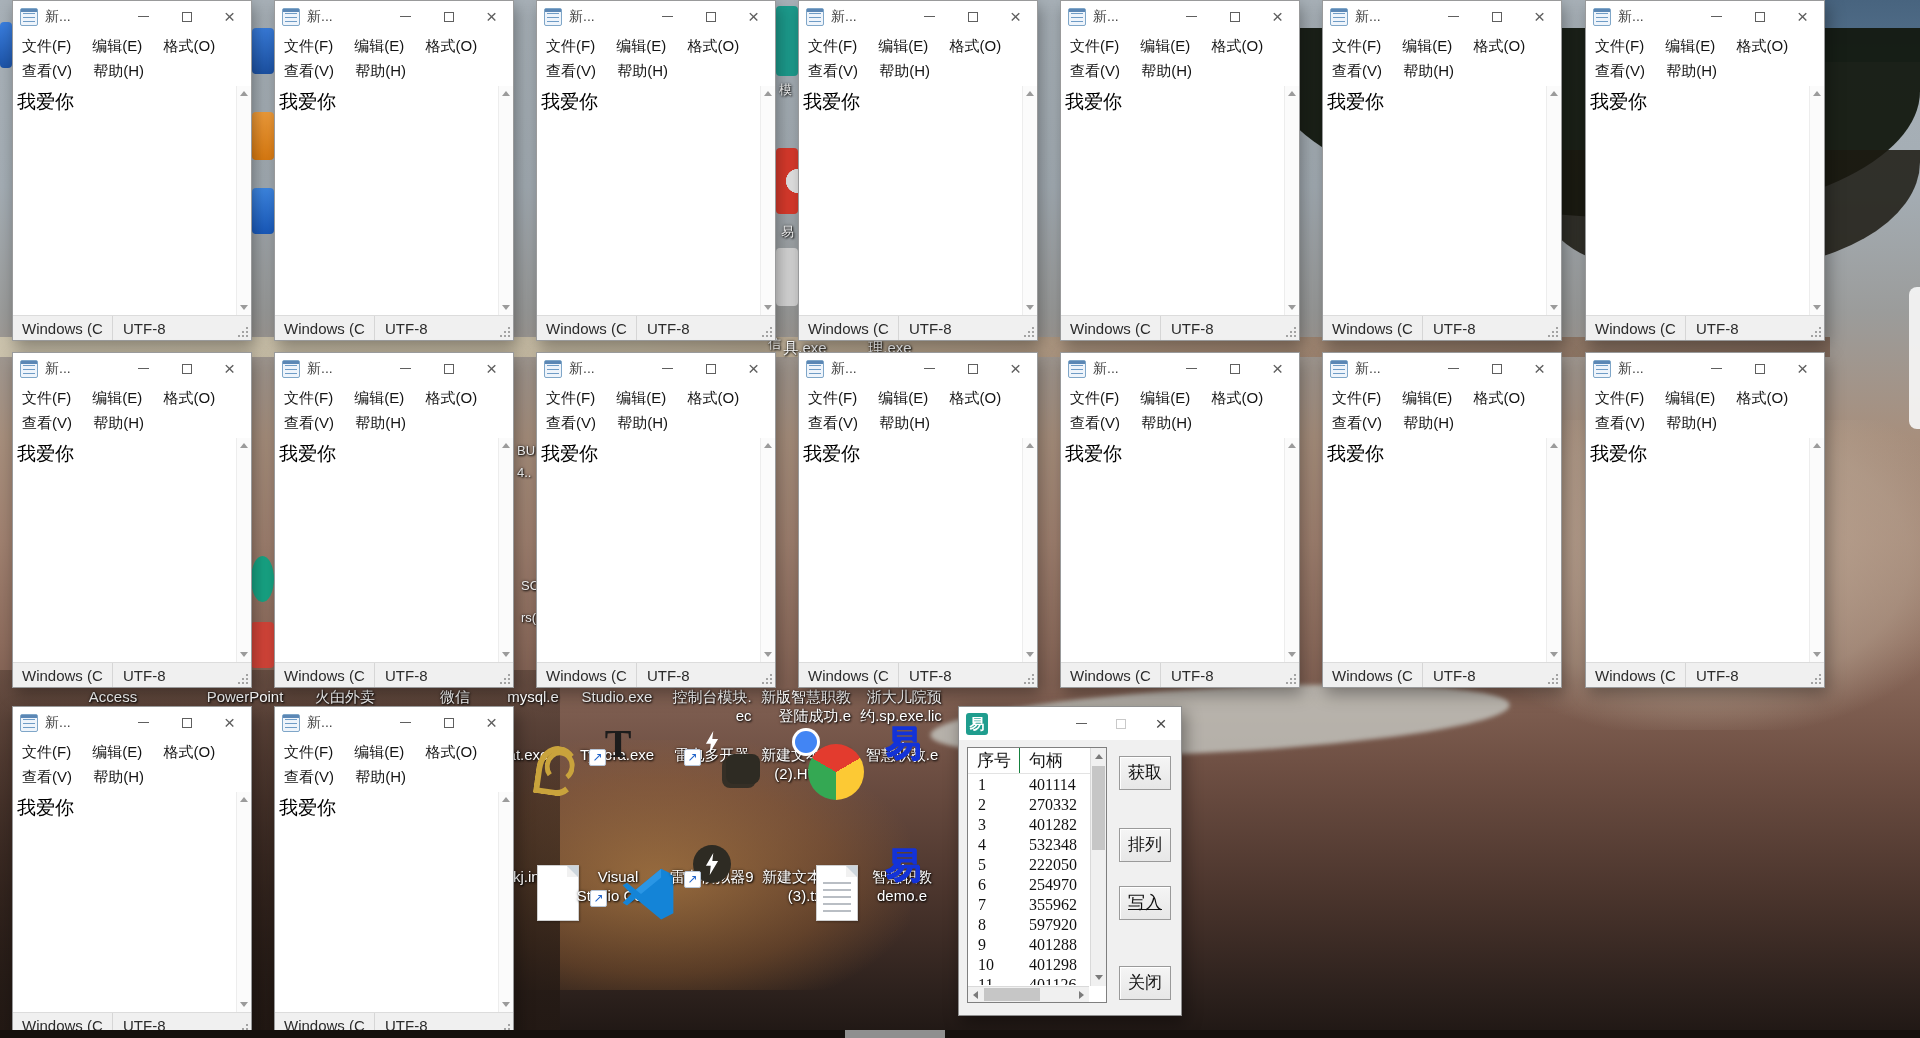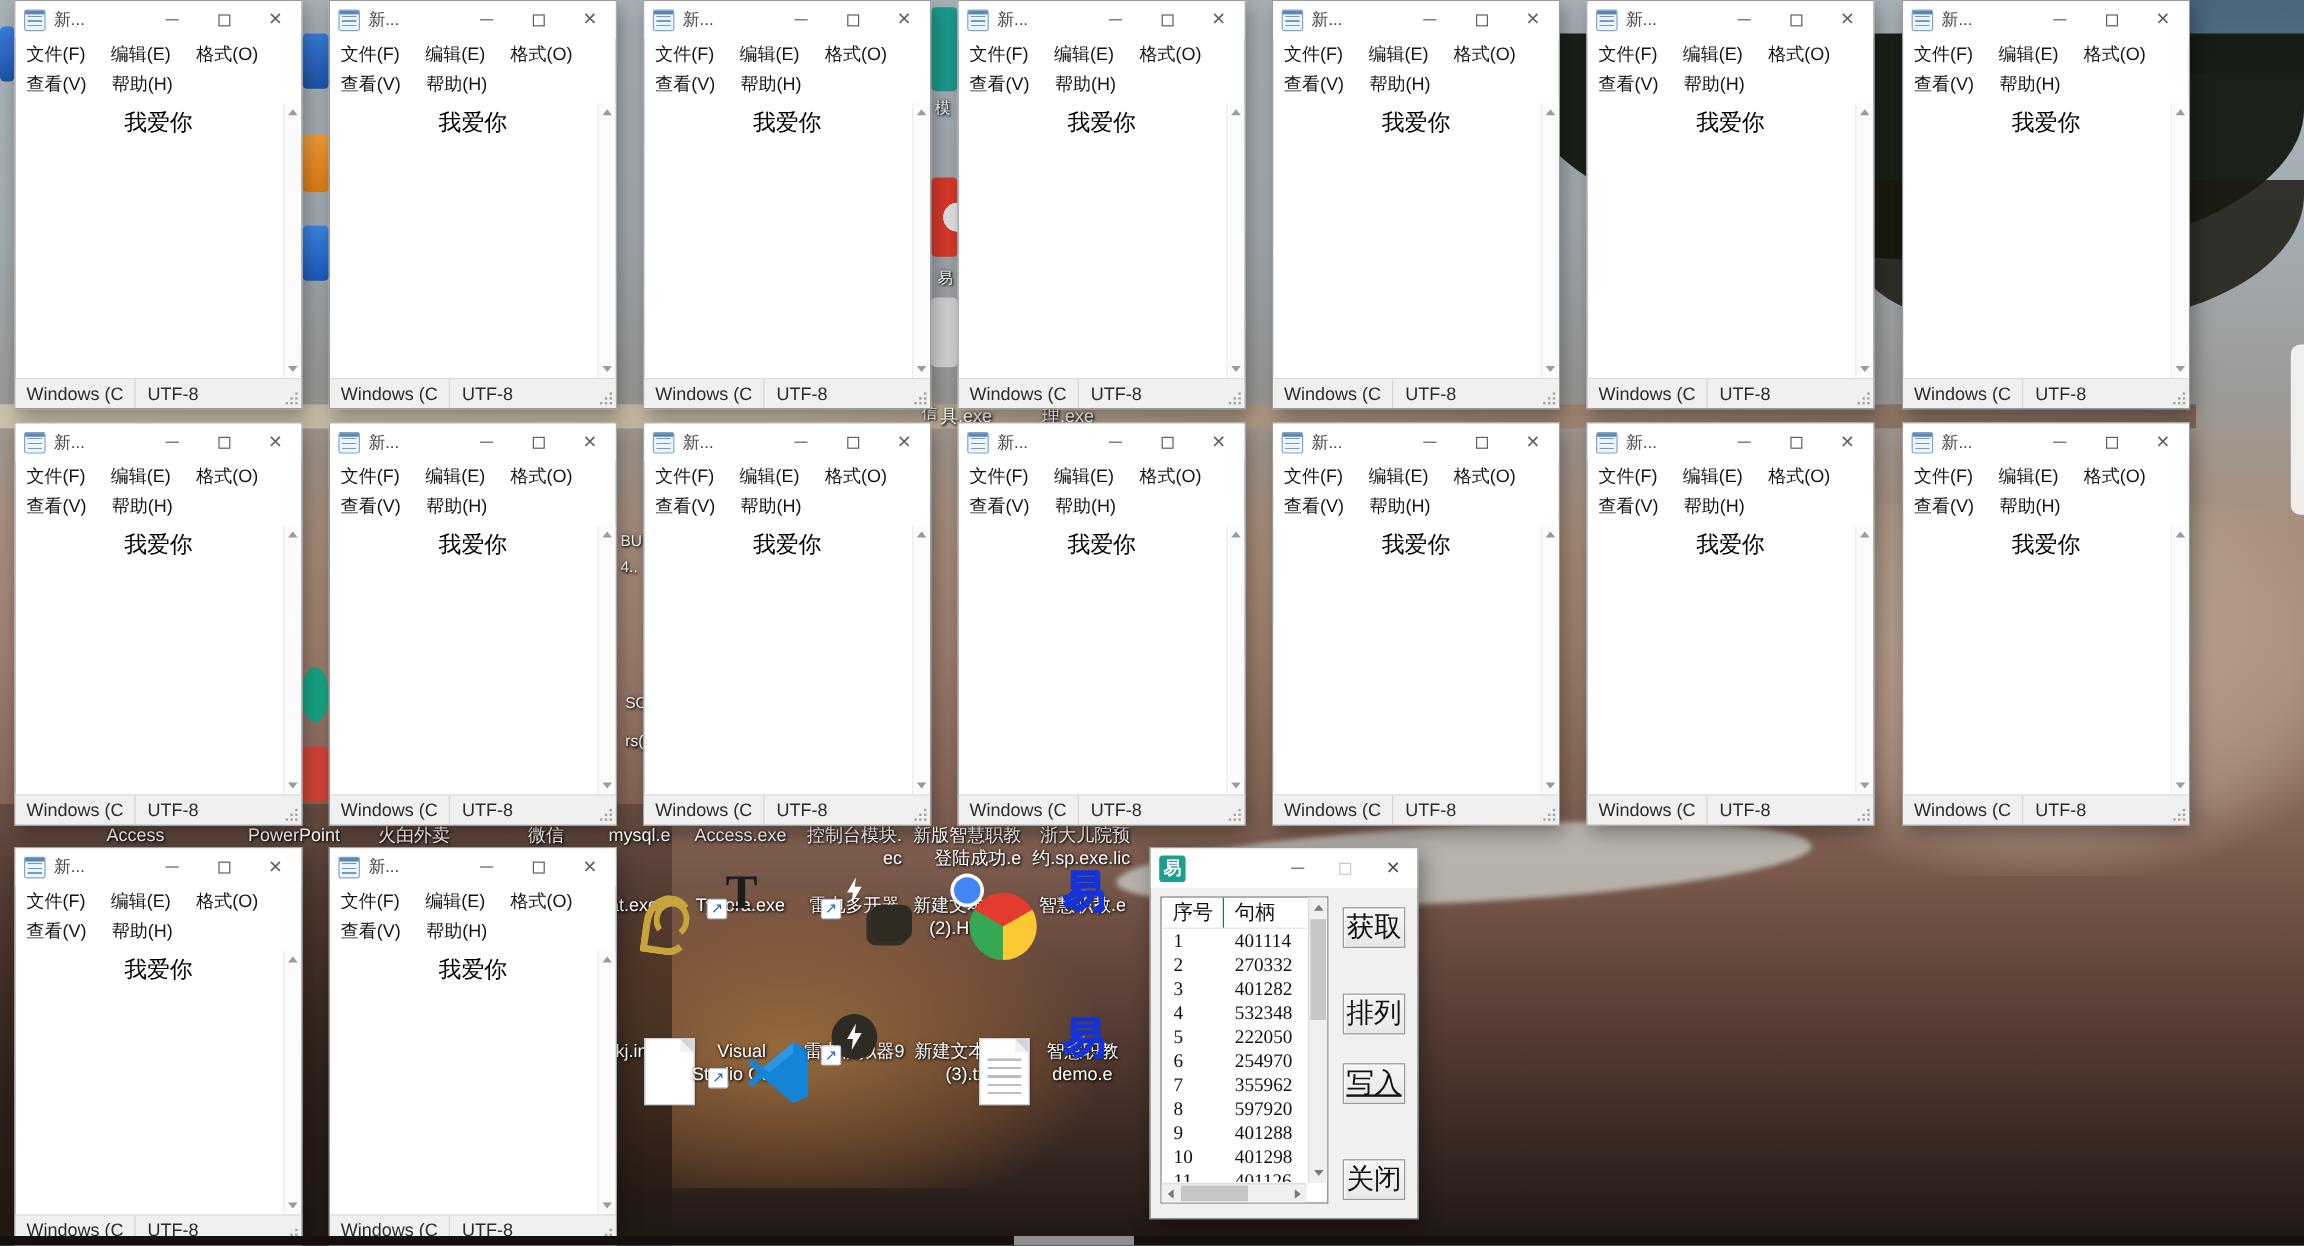--- a/index.html
+++ b/index.html
@@ -92,21 +92,21 @@
   .np-title-text { font-size:14px; color:#444; margin-left:7px; flex:1; white-space:nowrap; overflow:hidden; }
   .np-caption-btns { display:flex; height:100%; flex:none; }
   .cap-btn { width:43px; height:100%; display:flex; align-items:center; justify-content:center; color:#5f5f5f; }
   .glyph-min { width:11px; height:1px; background:#5f5f5f; }
   .glyph-max { width:10px; height:10px; border:1px solid #5f5f5f; }
   .glyph-close::before { content:"\00d7"; font-size:19px; line-height:1; }
   .np-menu { flex:none; padding:1px 9px 3px; }
   .np-menurow { font-size:15px; color:#141414; line-height:25px; white-space:nowrap; }
   .np-menurow span { margin-right:17px; }
   .np-body { flex:1; position:relative; overflow:hidden; }
-  .np-text { padding:3px 4px; font-size:19px; color:#000;text-align:center; }
+  .np-text { padding:3px 4px; font-size:19px; color:#000; }
   .np-vsb { position:absolute; right:0; top:0; bottom:0; width:15px; background:#fbfbfb; border-left:1px solid #ededed; }
   .np-vsb .arr { position:absolute; left:50%; transform:translateX(-50%); width:0; height:0;
     border-left:4px solid transparent; border-right:4px solid transparent; }
   .np-vsb .arr.up { top:5px; border-bottom:5px solid #9b9b9b; }
   .np-vsb .arr.dn { bottom:5px; border-top:5px solid #9b9b9b; }
   .np-status { flex:none; height:25px; background:#f0f0f0; border-top:1px solid #dcdcdc; display:flex;
     align-items:center; font-size:15px; color:#2b2b2b; position:relative; }
   .st-seg1 { width:99px; padding-left:9px; white-space:nowrap; overflow:hidden; flex:none; }
   .st-div { width:1px; height:100%; background:#d6d6d6; flex:none; }
   .st-seg2 { padding-left:10px; white-space:nowrap; overflow:hidden; }
@@ -139,21 +139,21 @@
   .tool-vsb .arr.up { top:6px; border-bottom:5px solid #7a7a7a; }
   .tool-vsb .arr.dn { bottom:6px; border-top:5px solid #7a7a7a; }
   .tool-vsb .thumb { position:absolute; left:1px; right:1px; top:18px; height:84px; background:#c6c6c6; }
   .tool-hsb { position:absolute; left:0; right:17px; bottom:0; height:16px; background:#f0f0f0; border-top:1px solid #d9d9d9; }
   .tool-hsb .arr { position:absolute; top:50%; transform:translateY(-50%); width:0; height:0;
     border-top:4px solid transparent; border-bottom:4px solid transparent; }
   .tool-hsb .arr.lf { left:5px; border-right:5px solid #7a7a7a; }
   .tool-hsb .arr.rt { right:5px; border-left:5px solid #7a7a7a; }
   .tool-hsb .thumb { position:absolute; top:1px; bottom:1px; left:16px; width:56px; background:#c6c6c6; }
   .tool-btn { position:absolute; left:160px; width:52px; height:34px; background:linear-gradient(#f5f5f5,#e7e7e7);
-    border:1px solid #9a9a9a; font-size:23px; color:#111; text-align:center; line-height:32px;
+    border:1px solid #9a9a9a; font-size:17px; color:#111; text-align:center; line-height:32px;
     font-family:"Liberation Serif",serif; box-shadow:inset 1px 1px 0 #fff; }
 </style>
 </head>
 <body>
 
 <div class="bg">
   <div class="bg-sky"></div>
   <div class="bg-trees"></div>
   <div class="bg-trees2"></div>
   <div class="bg-wetsand"></div>
@@ -194,21 +194,21 @@
     <div class="desk-icon" style="left: 662px; top: 864px;"><span class="ic ld9"><span class="ic-glyph"></span><span class="ld-circ"></span><span class="bolt"></span></span><span class="sc-badge" style="left: 22px; bottom: -2px;"></span><div class="lbl">雷电模拟器9</div></div>
     <div class="desk-icon" style="left: 757px; top: 864px;"><span class="ic txt"><span class="ic-glyph"></span></span><div class="lbl">新建文本文档
 (3).txt</div></div>
     <div class="desk-icon" style="left: 852px; top: 864px;"><span class="ic easy"><span class="ic-glyph"></span></span><div class="lbl">智慧职教
 demo.e</div></div>
     <div class="desk-label" style="left: 113px; top: 687px;">Access</div>
     <div class="desk-label" style="left: 245px; top: 687px;">PowerPoint</div>
     <div class="desk-label" style="left: 345px; top: 687px;">火甶外卖</div>
     <div class="desk-label" style="left: 455px; top: 687px;">微信</div>
     <div class="desk-label" style="left: 533px; top: 687px;">mysql.e</div>
-    <div class="desk-label" style="left: 617px; top: 687px;">Access.exe</div>
+    <div class="desk-label" style="left: 617px; top: 687px;">Studio.exe</div>
     <div class="desk-label" style="left: 712px; top: 687px;">控制台模块.
 ec</div>
     <div class="desk-label" style="left: 806px; top: 687px;">新版智慧职教
 登陆成功.e</div>
     <div class="desk-label" style="left: 901px; top: 687px;">浙大儿院预
 约.sp.exe.lic</div>
     <div class="desk-label" style="left: 805px; top: 338px;">具.exe</div>
     <div class="desk-label" style="left: 890px; top: 338px;">理.exe</div>
     <div class="frag" style="left: 779px; top: 80px; font-size: 13px;">模</div>
     <div class="frag" style="left: 781px; top: 222px; font-size: 13px;">易</div>

